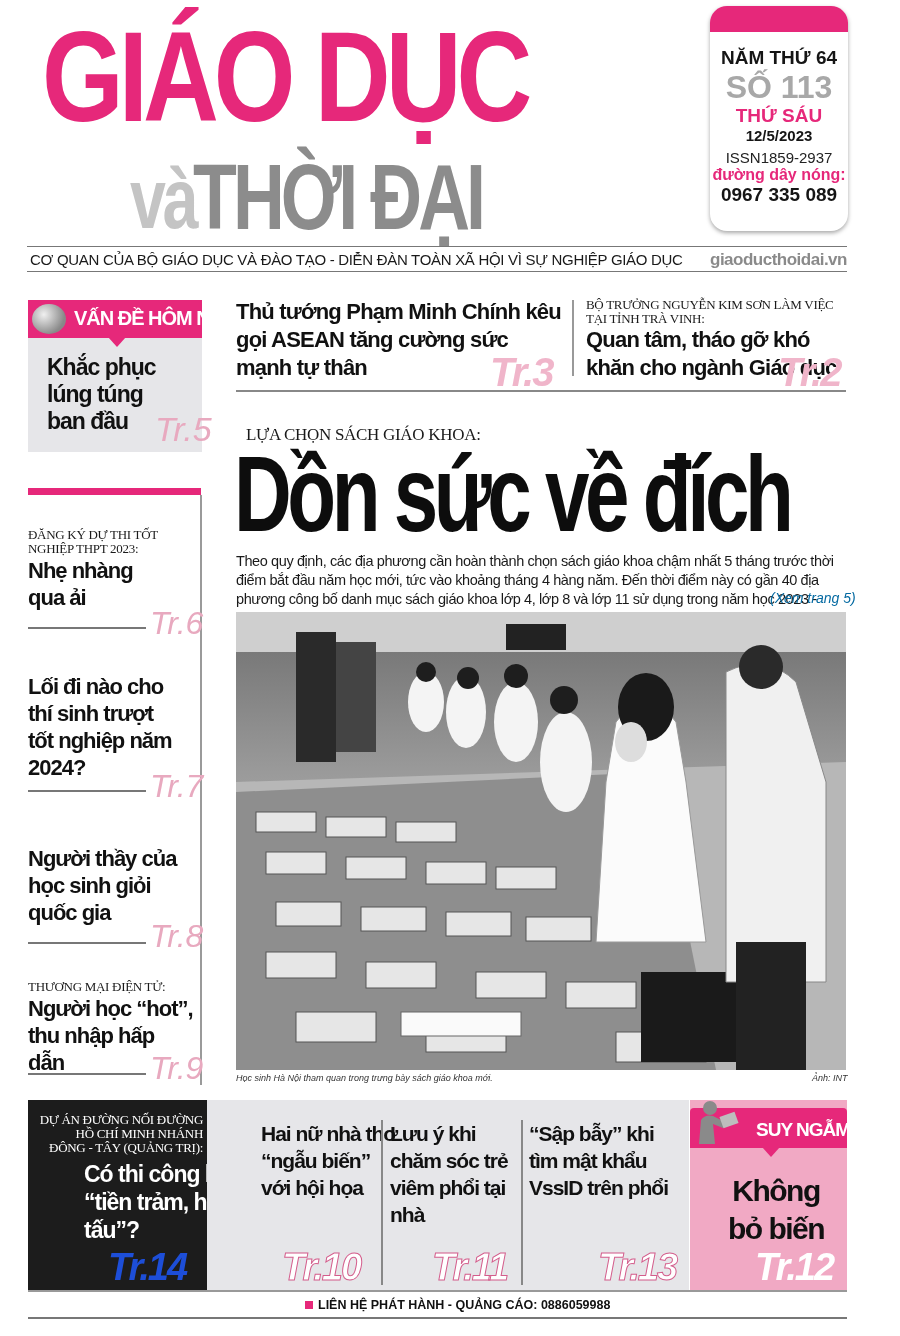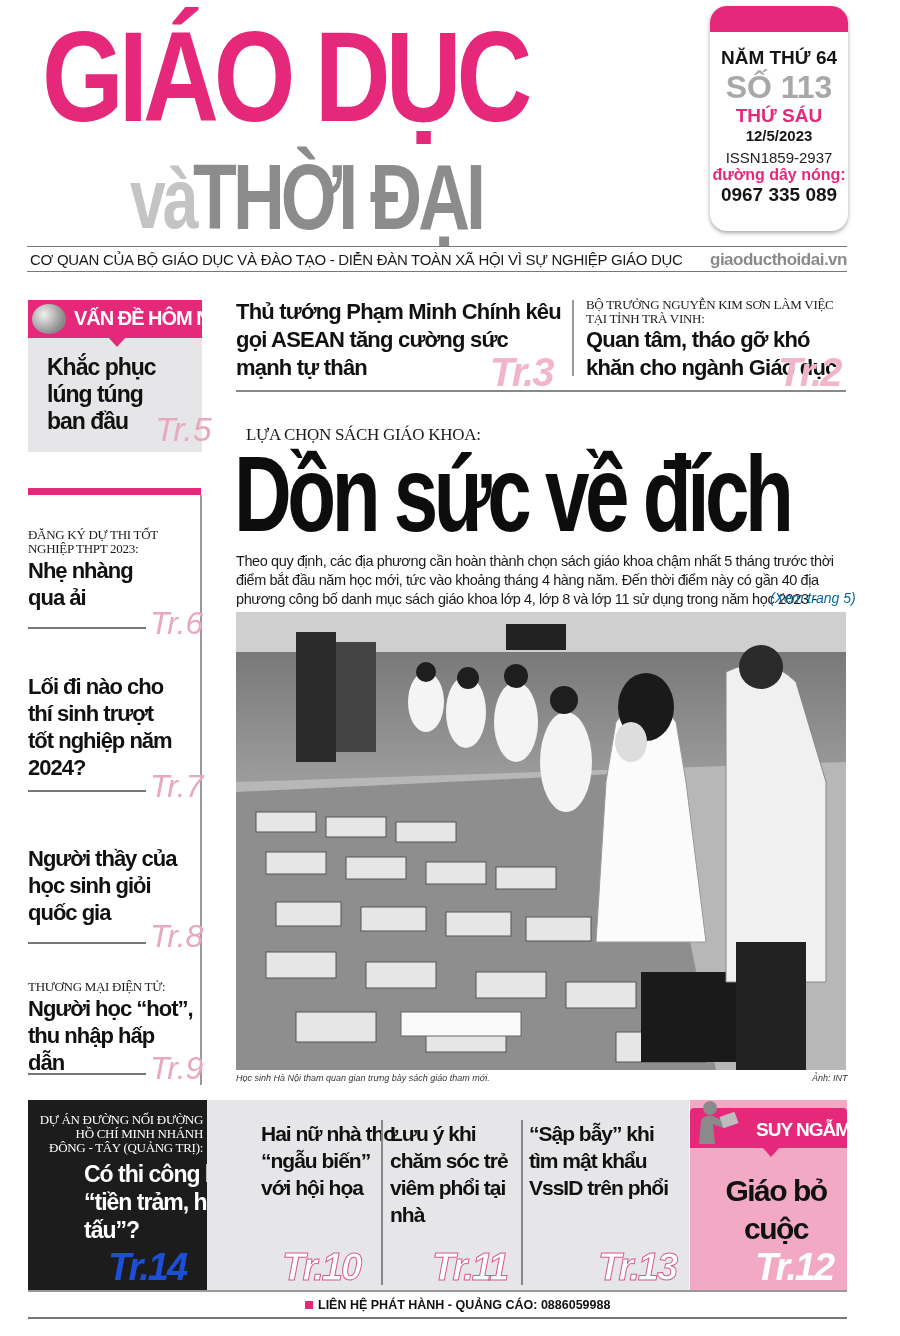--- a/index.html
+++ b/index.html
@@ -184,21 +184,21 @@
     <path d="M380,110 q30,-40 60,0 l10,60 l20,160 l-110,0 l10,-160 z" fill="#fbfbfb" stroke="#999"></path>
     <ellipse cx="410" cy="95" rx="28" ry="34" fill="#1a1a1a"></ellipse>
     <ellipse cx="395" cy="130" rx="16" ry="20" fill="#ddd"></ellipse>
     <rect x="405" y="360" width="100" height="90" fill="#1a1a1a"></rect>
     <path d="M490,60 q40,-20 70,10 l30,100 l0,200 l-100,0 z" fill="#f0f0f0" stroke="#888"></path>
     <circle cx="525" cy="55" r="22" fill="#2a2a2a"></circle>
     <rect x="500" y="330" width="70" height="128" fill="#222"></rect>
     <rect x="165" y="400" width="120" height="24" fill="#fafafa" stroke="#666"></rect>
   </svg>
 </div>
-<div class="abs" id="photo-caption">Học sinh Hà Nội tham quan gian trưng bày sách giáo tham mới.</div>
+<div class="abs" id="photo-caption">Học sinh Hà Nội tham quan trong trưng bày sách giáo khoa mới.</div>
 <div class="abs" id="photo-credit">Ảnh: INT</div>
 
 <div class="abs" id="left-pink-bar"></div>
 <div class="abs" id="left-vrule"></div>
 
 <div class="abs serif-kicker left-item-kicker" style="left:28px; top:528px;">ĐĂNG KÝ DỰ THI TỐT NGHIỆP THPT 2023:</div>
 <div class="abs left-item-title" style="left:28px; top:557px; width:110px;">Nhẹ nhàng qua ải</div>
 <div class="abs left-rule" style="left:28px; top:627px;"></div>
 <div class="abs pageref left-ref" style="left:150px; top:605px;">Tr.6</div>
 
@@ -234,19 +234,19 @@
 <div class="abs" id="suy-header"></div>
 <div class="abs" id="suy-arrow"></div>
 <div class="abs" id="suy-icon">
   <svg width="48" height="44" viewBox="0 0 48 44">
     <circle cx="15" cy="8" r="7" fill="#8a8a8a"></circle>
     <path d="M4,44 L6,20 Q10,14 18,16 L30,22 L28,28 L18,24 L20,44 Z" fill="#8a8a8a"></path>
     <rect x="26" y="14" width="16" height="12" fill="#bdbdbd" transform="rotate(-20 34 20)"></rect>
   </svg>
 </div>
 <div class="abs" id="suy-title">SUY NGẪM</div>
-<div class="abs" id="suy-headline">Giáo bỏ cuộc</div>
+<div class="abs" id="suy-headline">Không bỏ biến</div>
 <div class="abs pageref-bold" id="suy-ref">Tr.12</div>
 
 <div class="abs" id="bottom-rule"></div>
 <div class="abs" id="footer-bullet"></div>
 <div class="abs" id="footer-bar" style="left:318px;">LIÊN HỆ PHÁT HÀNH - QUẢNG CÁO:  0886059988</div>
 <div class="abs" id="footer-rule"></div>
 
 </body></html>

